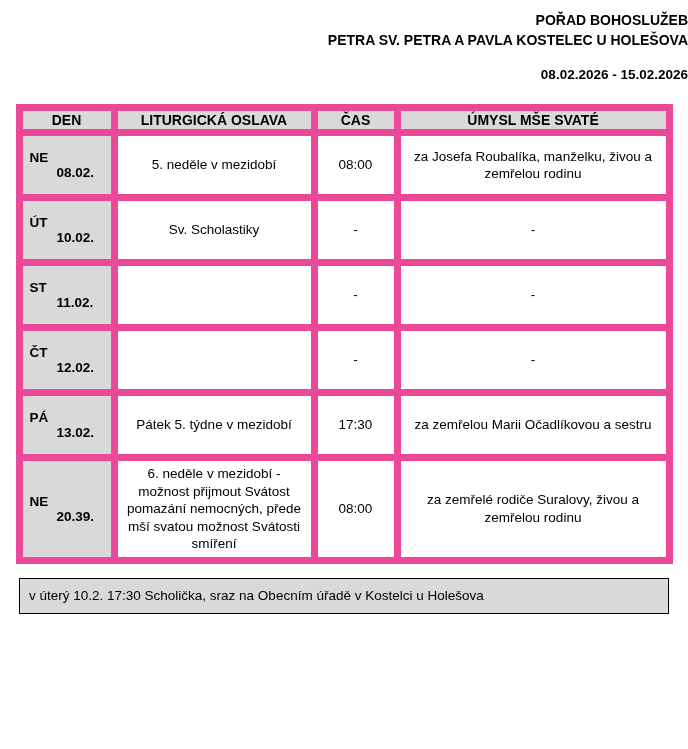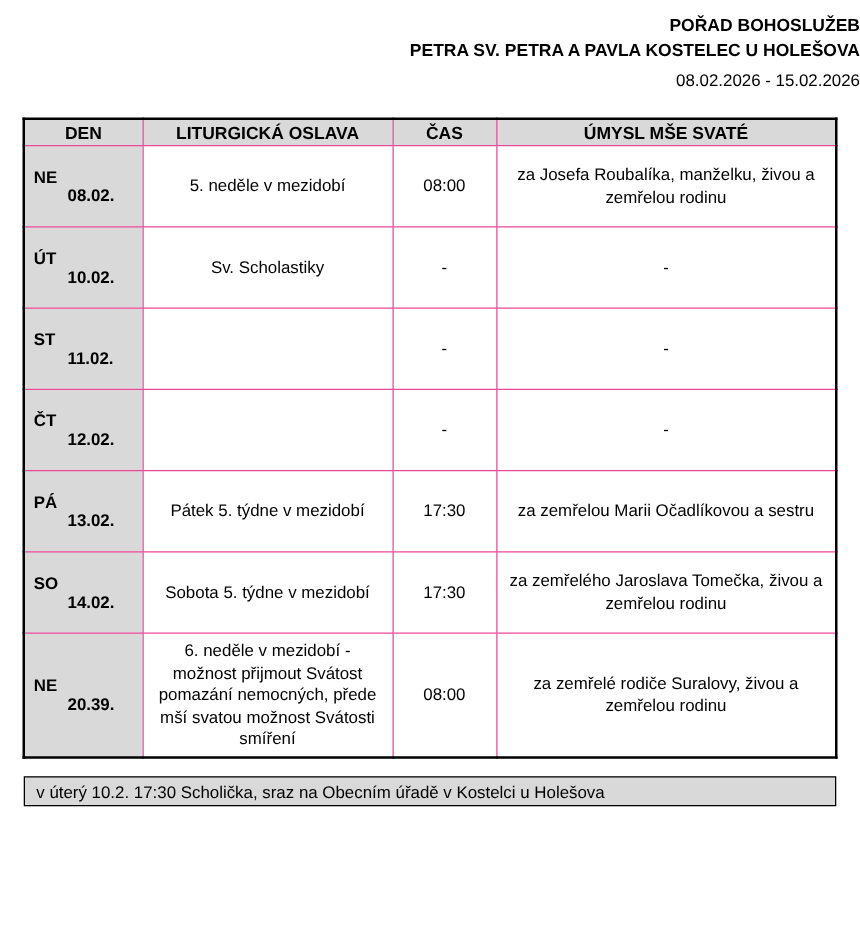--- a/index.html
+++ b/index.html
@@ -9,31 +9,31 @@
     height: 749px;
     font-family: "Liberation Sans", sans-serif;
     color: #000000;
     overflow: hidden;
   }
   .page { width: 688px; height: 749px; padding-top: 10px; }
 
   .titles { text-align: right; line-height: 1.45; }
   .title-main { font-size: 14px; font-weight: bold; }
   .title-sub  { font-size: 14px; font-weight: bold; }
-  .title-date { font-size: 13.5px; font-weight: normal; margin-top: 4px; }
+  .title-date { font-size: 13.5px; font-weight: bold; margin-top: 14px; }
 
   table.schedule {
     border-collapse: collapse;
     margin: 20px auto 0 auto;
     width: 650px;
     table-layout: fixed;
     border: 2px solid #000000;
   }
   table.schedule th, table.schedule td {
-    border: 1px solid #ec4899;
+    border: 7px solid #ec4899;
     font-size: 13.5px;
     vertical-align: middle;
   }
   table.schedule th {
     background: #d9d9d9;
     font-weight: bold;
     font-size: 14px;
     height: 21px;
     text-align: center;
     padding: 1px 2px;
@@ -58,21 +58,21 @@
   }
 
   tr.body-row { height: 65px; }
   tr.body-row.tall { height: 100px; }
 
   .footer-note {
     width: 650px;
     margin: 14px auto 0 auto;
     background: #d9d9d9;
     border: 1px solid #000000;
-    height: 24px;
+    height: 36px;
     display: flex;
     align-items: center;
     padding-left: 9px;
     font-size: 13.5px;
   }
 </style>
 </head>
 <body>
 
 <div class="page">
@@ -137,29 +137,20 @@
       </tr>
       <tr class="body-row">
         <td class="day-cell">
           <span class="day-abbr">PÁ</span>
           <span class="day-date">13.02.</span>
         </td>
         <td class="celebration-cell">Pátek 5. týdne v mezidobí</td>
         <td class="time-cell">17:30</td>
         <td class="intention-cell">za zemřelou Marii Očadlíkovou a sestru</td>
       </tr>
-      <tr class="body-row">
-        <td class="day-cell">
-          <span class="day-abbr">SO</span>
-          <span class="day-date">14.02.</span>
-        </td>
-        <td class="celebration-cell">Sobota 5. týdne v mezidobí</td>
-        <td class="time-cell">17:30</td>
-        <td class="intention-cell">za zemřelého Jaroslava Tomečka, živou a zemřelou rodinu</td>
-      </tr>
       <tr class="body-row tall">
         <td class="day-cell">
           <span class="day-abbr">NE</span>
           <span class="day-date">20.39.</span>
         </td>
         <td class="celebration-cell">6. neděle v mezidobí - možnost přijmout Svátost pomazání nemocných, přede mší svatou možnost Svátosti smíření</td>
         <td class="time-cell">08:00</td>
         <td class="intention-cell">za zemřelé rodiče Suralovy, živou a zemřelou rodinu</td>
       </tr>
     </tbody>

